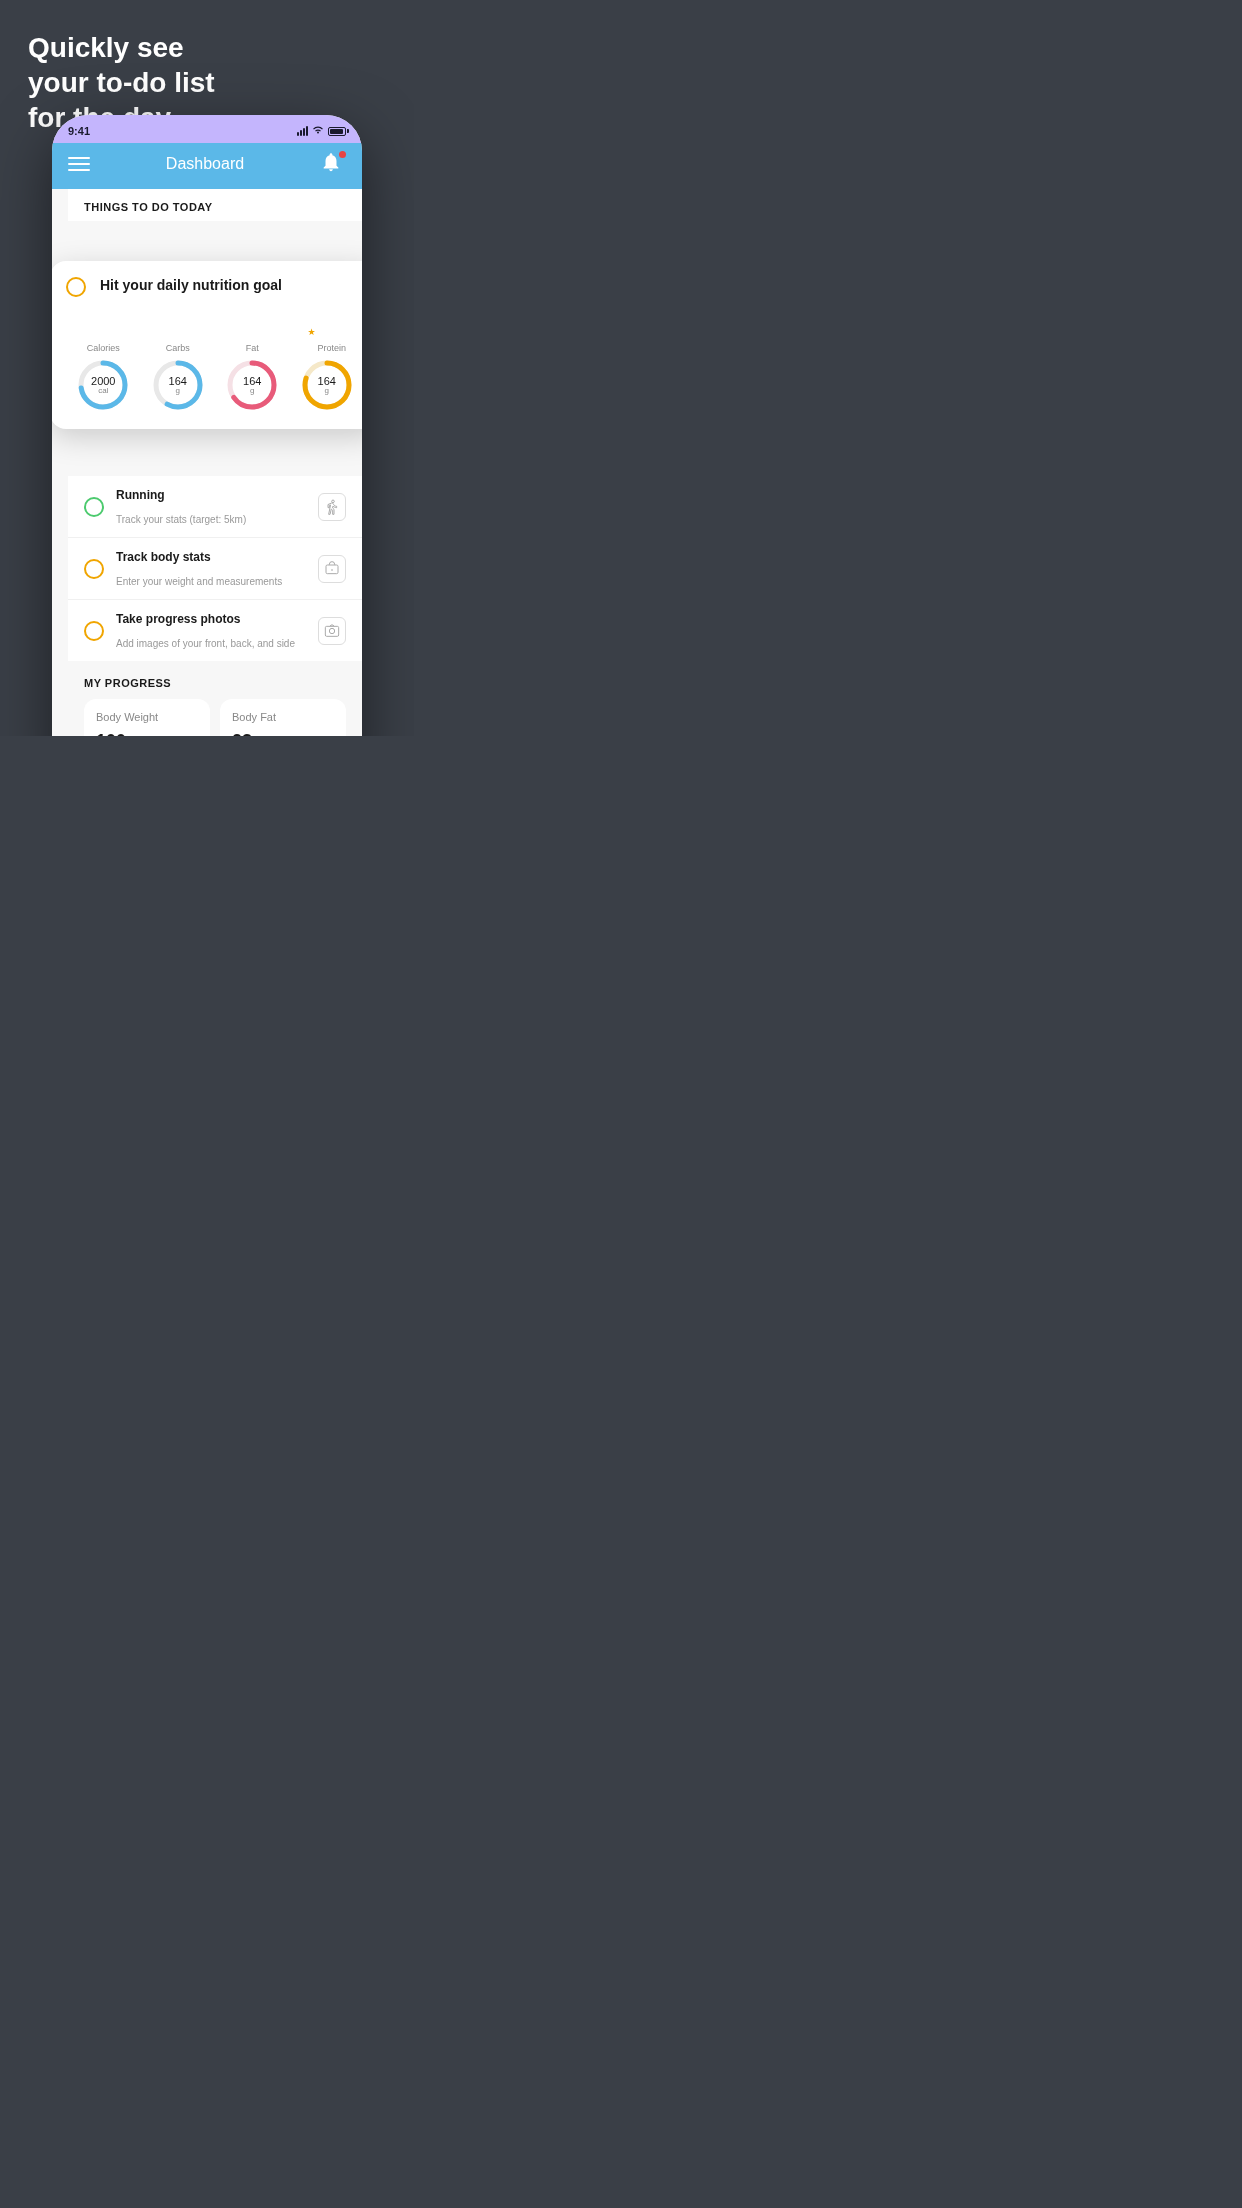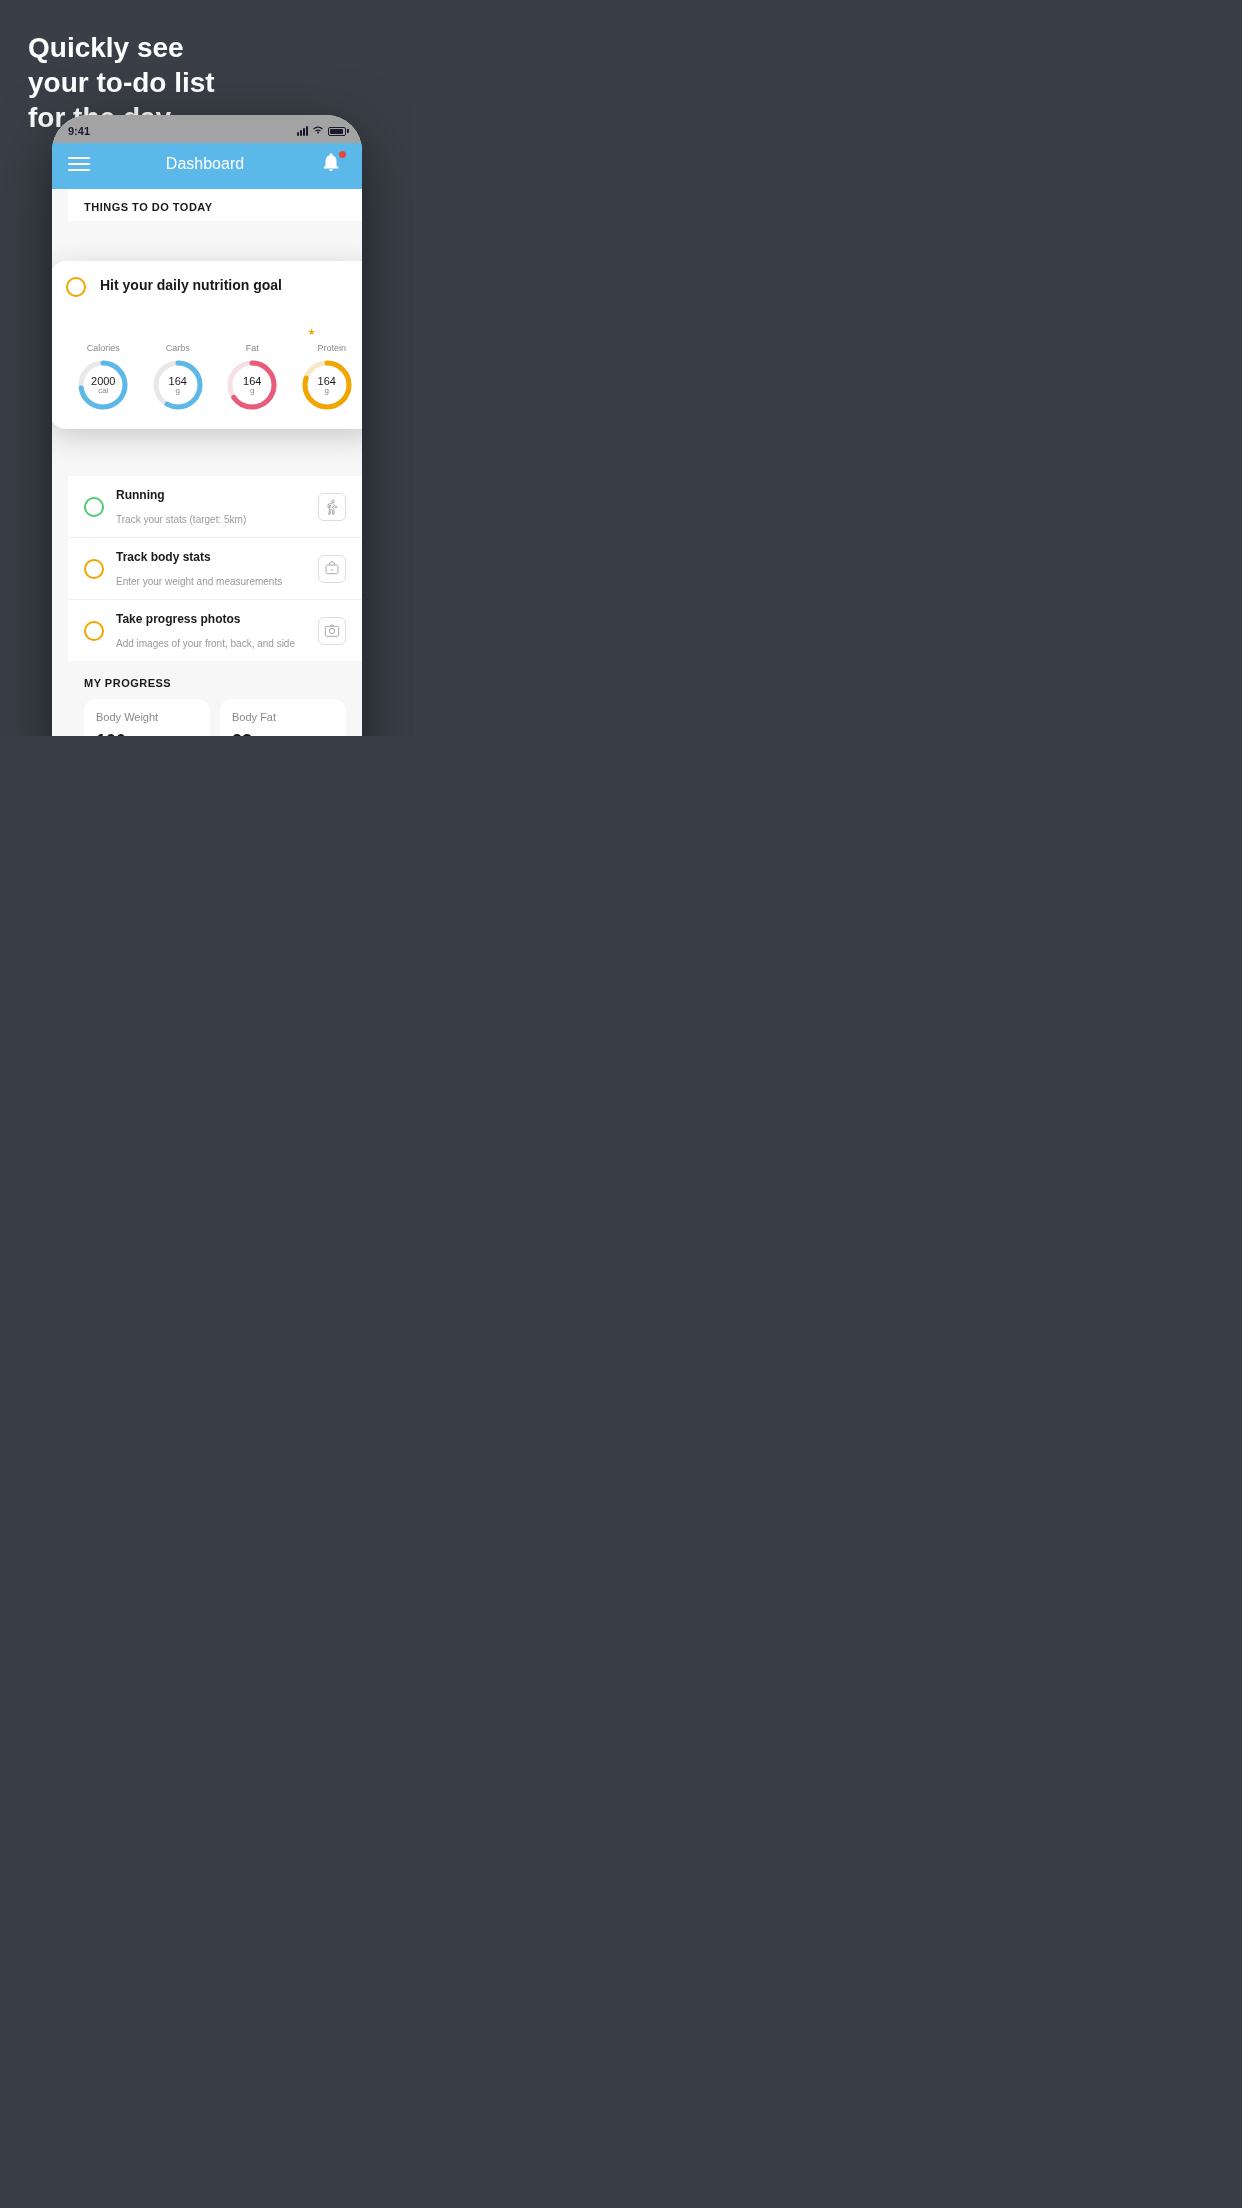--- a/index.html
+++ b/index.html
@@ -47,21 +47,21 @@
       width: 310px;
       background: #f2f2f2;
       border-radius: 36px;
       overflow: hidden;
       box-shadow: 0 20px 60px rgba(0,0,0,0.5);
       z-index: 3;
     }
 
     
     .status-bar {
-      background: #a3a3a3;
+      background: #c4b5fd;
       display: flex;
       justify-content: space-between;
       align-items: center;
       padding: 8px 16px 4px;
       height: 28px;
     }
     .status-time {
       color: #1a1a2e;
       font-size: 11px;
       font-weight: 600;

